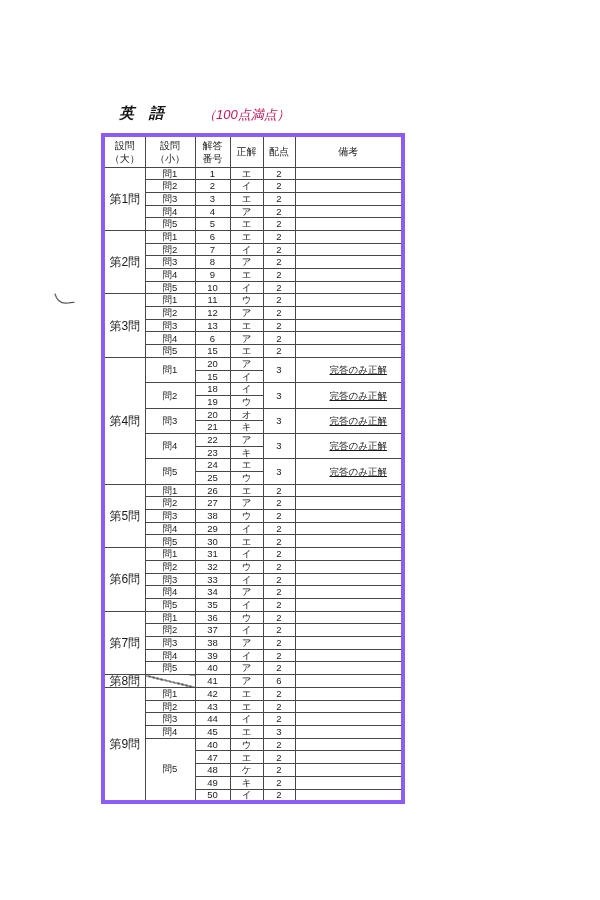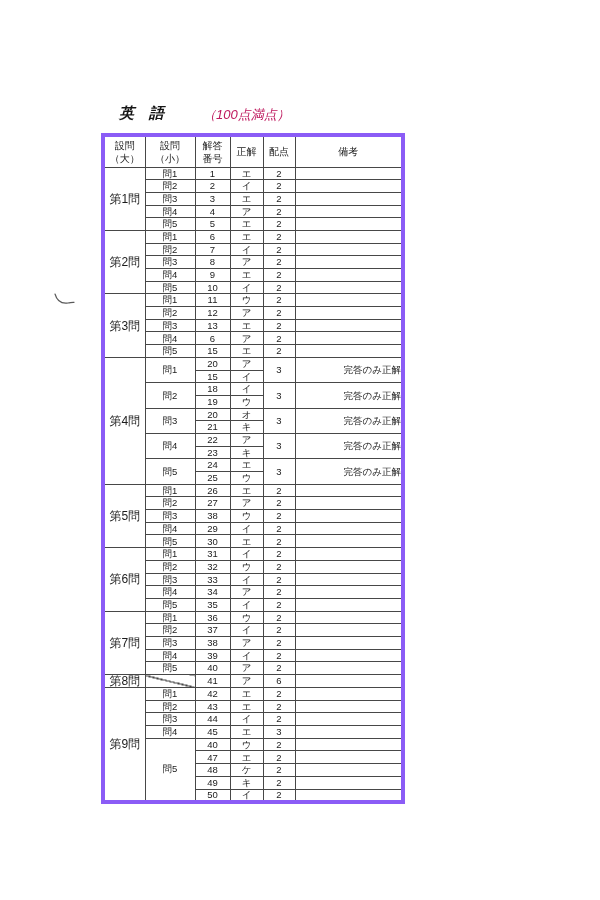--- a/index.html
+++ b/index.html
@@ -46,21 +46,21 @@
     text-align: center;
     vertical-align: middle;
     color: #1b1b1b;
     overflow: hidden;
   }
   .answers thead tr { height: 32px; }
   .answers th { font-size: 10px; font-weight: normal; line-height: 1.3; }
   .answers tbody tr { height: 12.7px; }
   .answers td { font-size: 9.5px; line-height: 1; }
   .answers td.major { font-size: 12px; }
-  .answers td.note { text-align: right; padding-left: 20px; }
+  .answers td.note { text-align: center; padding-left: 20px; text-decoration: underline; }
   .answers td.diag {
     background-image: linear-gradient(to top right,
       transparent calc(50% - 0.7px),
       #474747 calc(50% - 0.7px),
       #474747 calc(50% + 0.7px),
       transparent calc(50% + 0.7px));
   }
   .artifact { position: absolute; left: 52px; top: 291px; }
 </style>
 </head>

